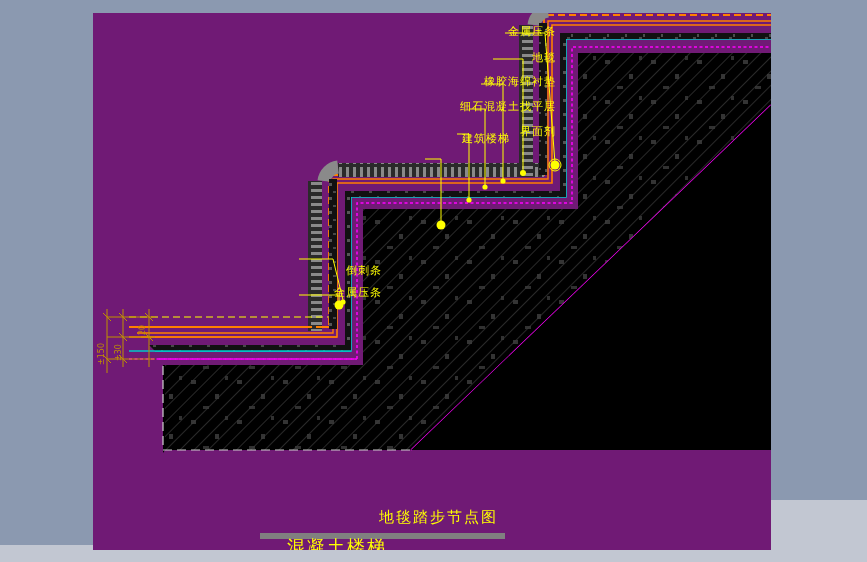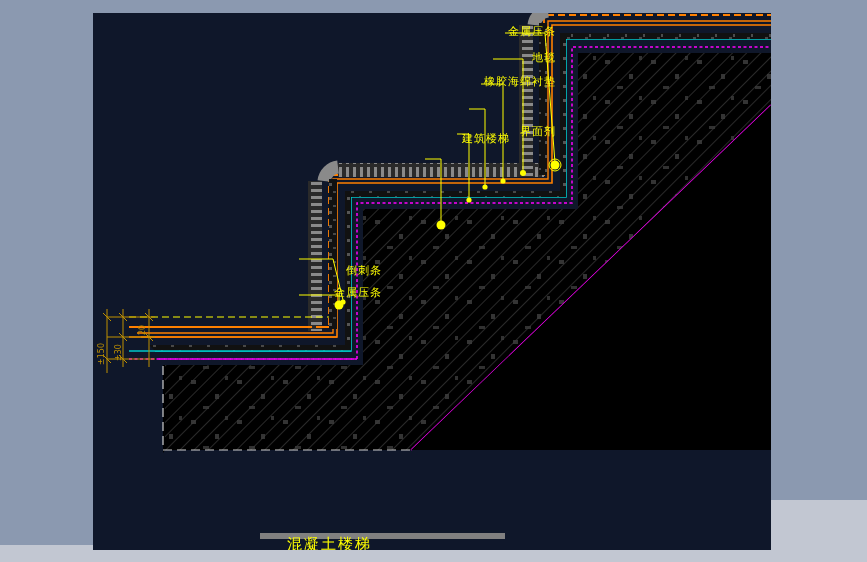--- a/index.html
+++ b/index.html
@@ -8,35 +8,35 @@
     background:#8b99b0;
     font-family:"Liberation Sans","DejaVu Sans",sans-serif;
     position:relative;
   }
   
   #bg-light-bottom{position:absolute;left:0;top:545px;width:867px;height:17px;background:#c2c7d2;}
   #bg-light-corner{position:absolute;left:740px;top:500px;width:127px;height:62px;background:#c2c7d2;}
 
   #canvas{
     position:absolute;left:93px;top:13px;width:678px;height:537px;
-    background:#0f172a;overflow:hidden;
+    background:#701a75;overflow:hidden;
   }
   .lbl{
     position:absolute;color:#ffff00;font-size:11px;line-height:12px;
     white-space:nowrap;letter-spacing:1px;
     font-family:"DejaVu Sans","Liberation Sans",sans-serif;
   }
   .lbl.right{text-align:right;}
   svg{position:absolute;left:0;top:0;}
   #title{
     position:absolute;color:#ffff00;font-size:15px;letter-spacing:2px;
     font-family:"DejaVu Sans","Liberation Sans",sans-serif;white-space:nowrap;
   }
   #subtitle{
-    position:absolute;color:#ffff00;font-size:15px;letter-spacing:2px;
+    position:absolute;color:#ffff00;font-size:18px;letter-spacing:2px;
     font-family:"DejaVu Sans","Liberation Sans",sans-serif;white-space:nowrap;
   }
   #titlebar{position:absolute;background:#808080;}
   .dimtxt{
     position:absolute;color:#bf9000;font-size:8px;
     font-family:"DejaVu Sans","Liberation Sans",sans-serif;
     transform:rotate(-90deg);transform-origin:left top;white-space:nowrap;
   }
 </style>
 </head>
@@ -180,25 +180,27 @@
       <circle cx="250" cy="289" r="2.6"></circle>
       <circle cx="246" cy="292" r="4.5"></circle>
     </g>
 
     <circle cx="462" cy="152" r="6" fill="none" stroke="#ffff00" stroke-width="1"></circle>
   </svg>
 
   <div class="lbl right" style="left:363px;top:13px;width:100px;">金属压条</div>
   <div class="lbl right" style="left:363px;top:38px;width:100px;font-family:Liberation Serif, serif;">地毯</div>
   <div class="lbl right" style="left:313px;top:63px;width:150px;text-align:right;">橡胶海绵衬垫</div>
+  <div class="lbl right" style="left:293px;top:88px;width:170px;">细石混凝土找平层</div>
   <div class="lbl right" style="left:343px;top:113px;width:120px;font-family:Liberation Mono, monospace;">界面剂</div>
   <div class="lbl right" style="left:317px;top:120px;width:100px;">建筑楼梯</div>
   <div class="lbl right" style="left:189px;top:252px;width:100px;">倒刺条</div>
   <div class="lbl right" style="left:169px;top:274px;width:120px;">金属压条</div>
 
   <div class="dimtxt" style="left:45px;top:322px;">20</div>
   <div class="dimtxt" style="left:21px;top:348px;">±30</div>
   <div class="dimtxt" style="left:4px;top:352px;">±150</div>
 
+  <div id="title" style="left:286px;top:495px;">地毯踏步节点图</div>
   <div id="titlebar" style="left:167px;top:520px;width:245px;height:6px;"></div>
   <div id="subtitle" style="left:194px;top:522px;">混凝土楼梯</div>
 
 </div>
 
 </body></html>

